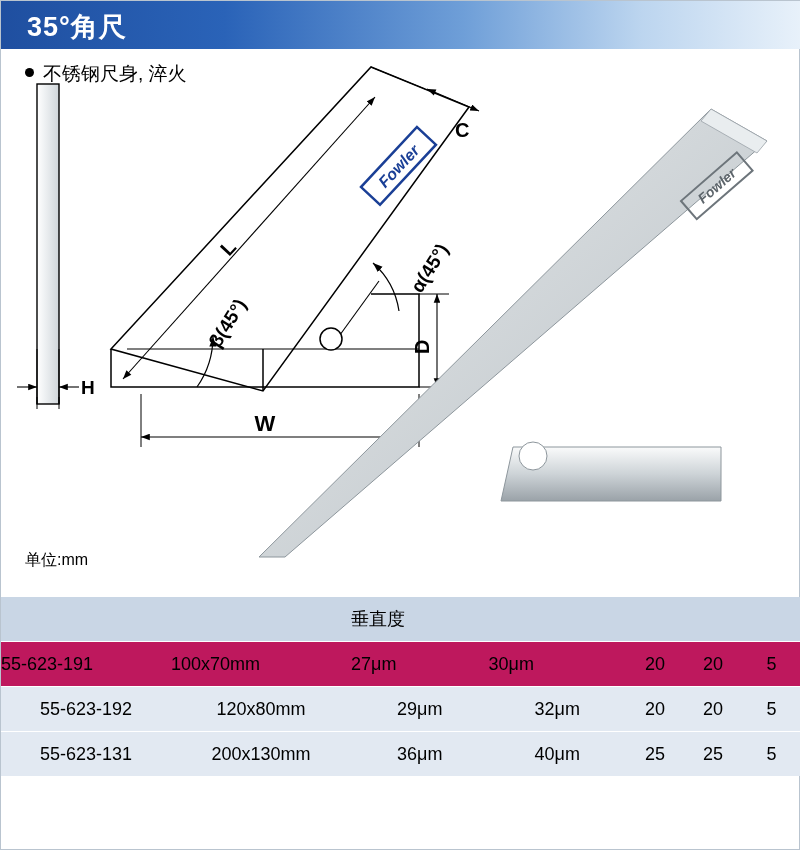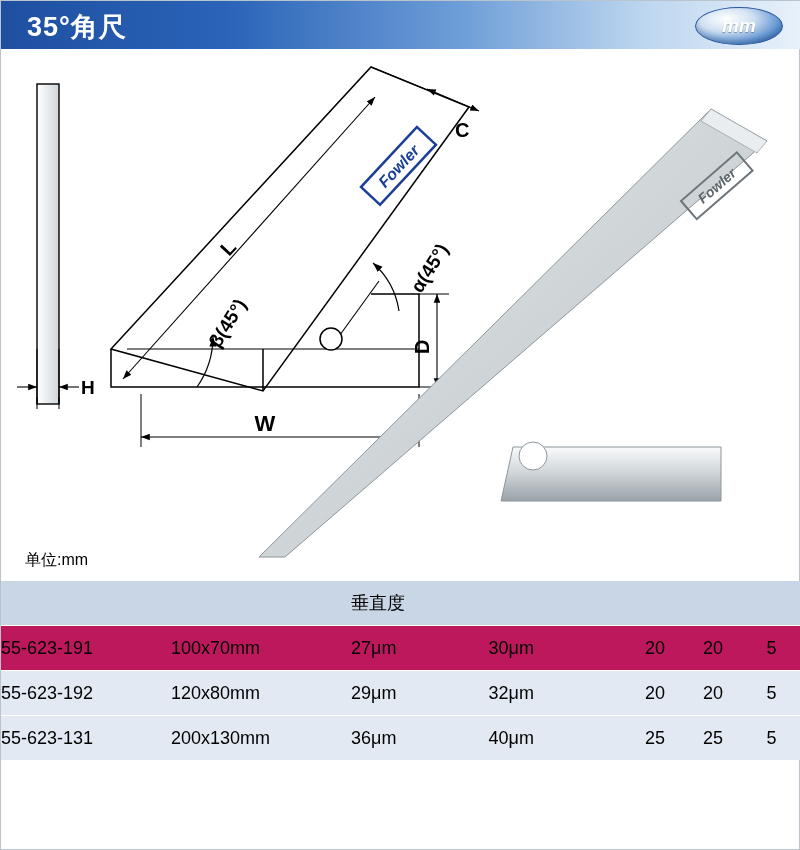--- a/index.html
+++ b/index.html
@@ -98,21 +98,21 @@
     top: 549px;
     font-size: 16px;
     color: #000;
     text-align: right;
   }
 
   
   .table-wrap {
     position: absolute;
     left: 0;
-    top: 580px;
+    top: 596px;
     width: 728px;
   }
   table.spec {
     border-collapse: collapse;
     width: 800px;
     table-layout: fixed;
   }
   table.spec td {
     font-size: 18px;
     color: #000;
@@ -128,20 +128,21 @@
   .row-head td {
     height: 42px;
     background: #c9d6e5;
   }
   .row-body td {
     background: #be185d;
     border-top: 1px solid #ffffff;
   }
   .row-body.alt td {
     background: #e2e9f2;
+    text-align: center;
   }
   .c-order   { padding-left: 20px; width: 170px; }
   .c-size    { padding-left: 16px; width: 180px; }
   .c-inner   { padding-left: 12px; width: 135px; }
   .c-outer   { padding-left: 12px; width: 140px; }
   .c-c       { width: 58px; text-align: center; }
   .c-d       { width: 58px; text-align: center; }
   .c-h       { width: 59px; text-align: center; }
   .perp-head {
     text-align: left;
@@ -149,25 +150,25 @@
     font-size: 18px;
   }
 </style>
 </head>
 <body>
 
 <div class="page">
 
   <div class="header">
     <div class="header-title">35°角尺</div>
-    <div class="unit-badge">
-      <span>mm</span>
-    </div>
   </div>
 
+  <div class="bullet-note">
+    <span class="dot"></span><span>不锈钢尺身, 淬火</span>
+  </div>
 
   <div class="drawing">
     <svg width="800" height="520" viewBox="0 0 800 520" xmlns="http://www.w3.org/2000/svg">
       <defs>
         <marker id="arr" markerWidth="9" markerHeight="9" refX="8" refY="3" orient="auto">
           <path d="M0,0 L8,3 L0,6 z" fill="#000"></path>
         </marker>
         <marker id="arrS" markerWidth="9" markerHeight="9" refX="0" refY="3" orient="auto">
           <path d="M8,0 L0,3 L8,6 z" fill="#000"></path>
         </marker>

